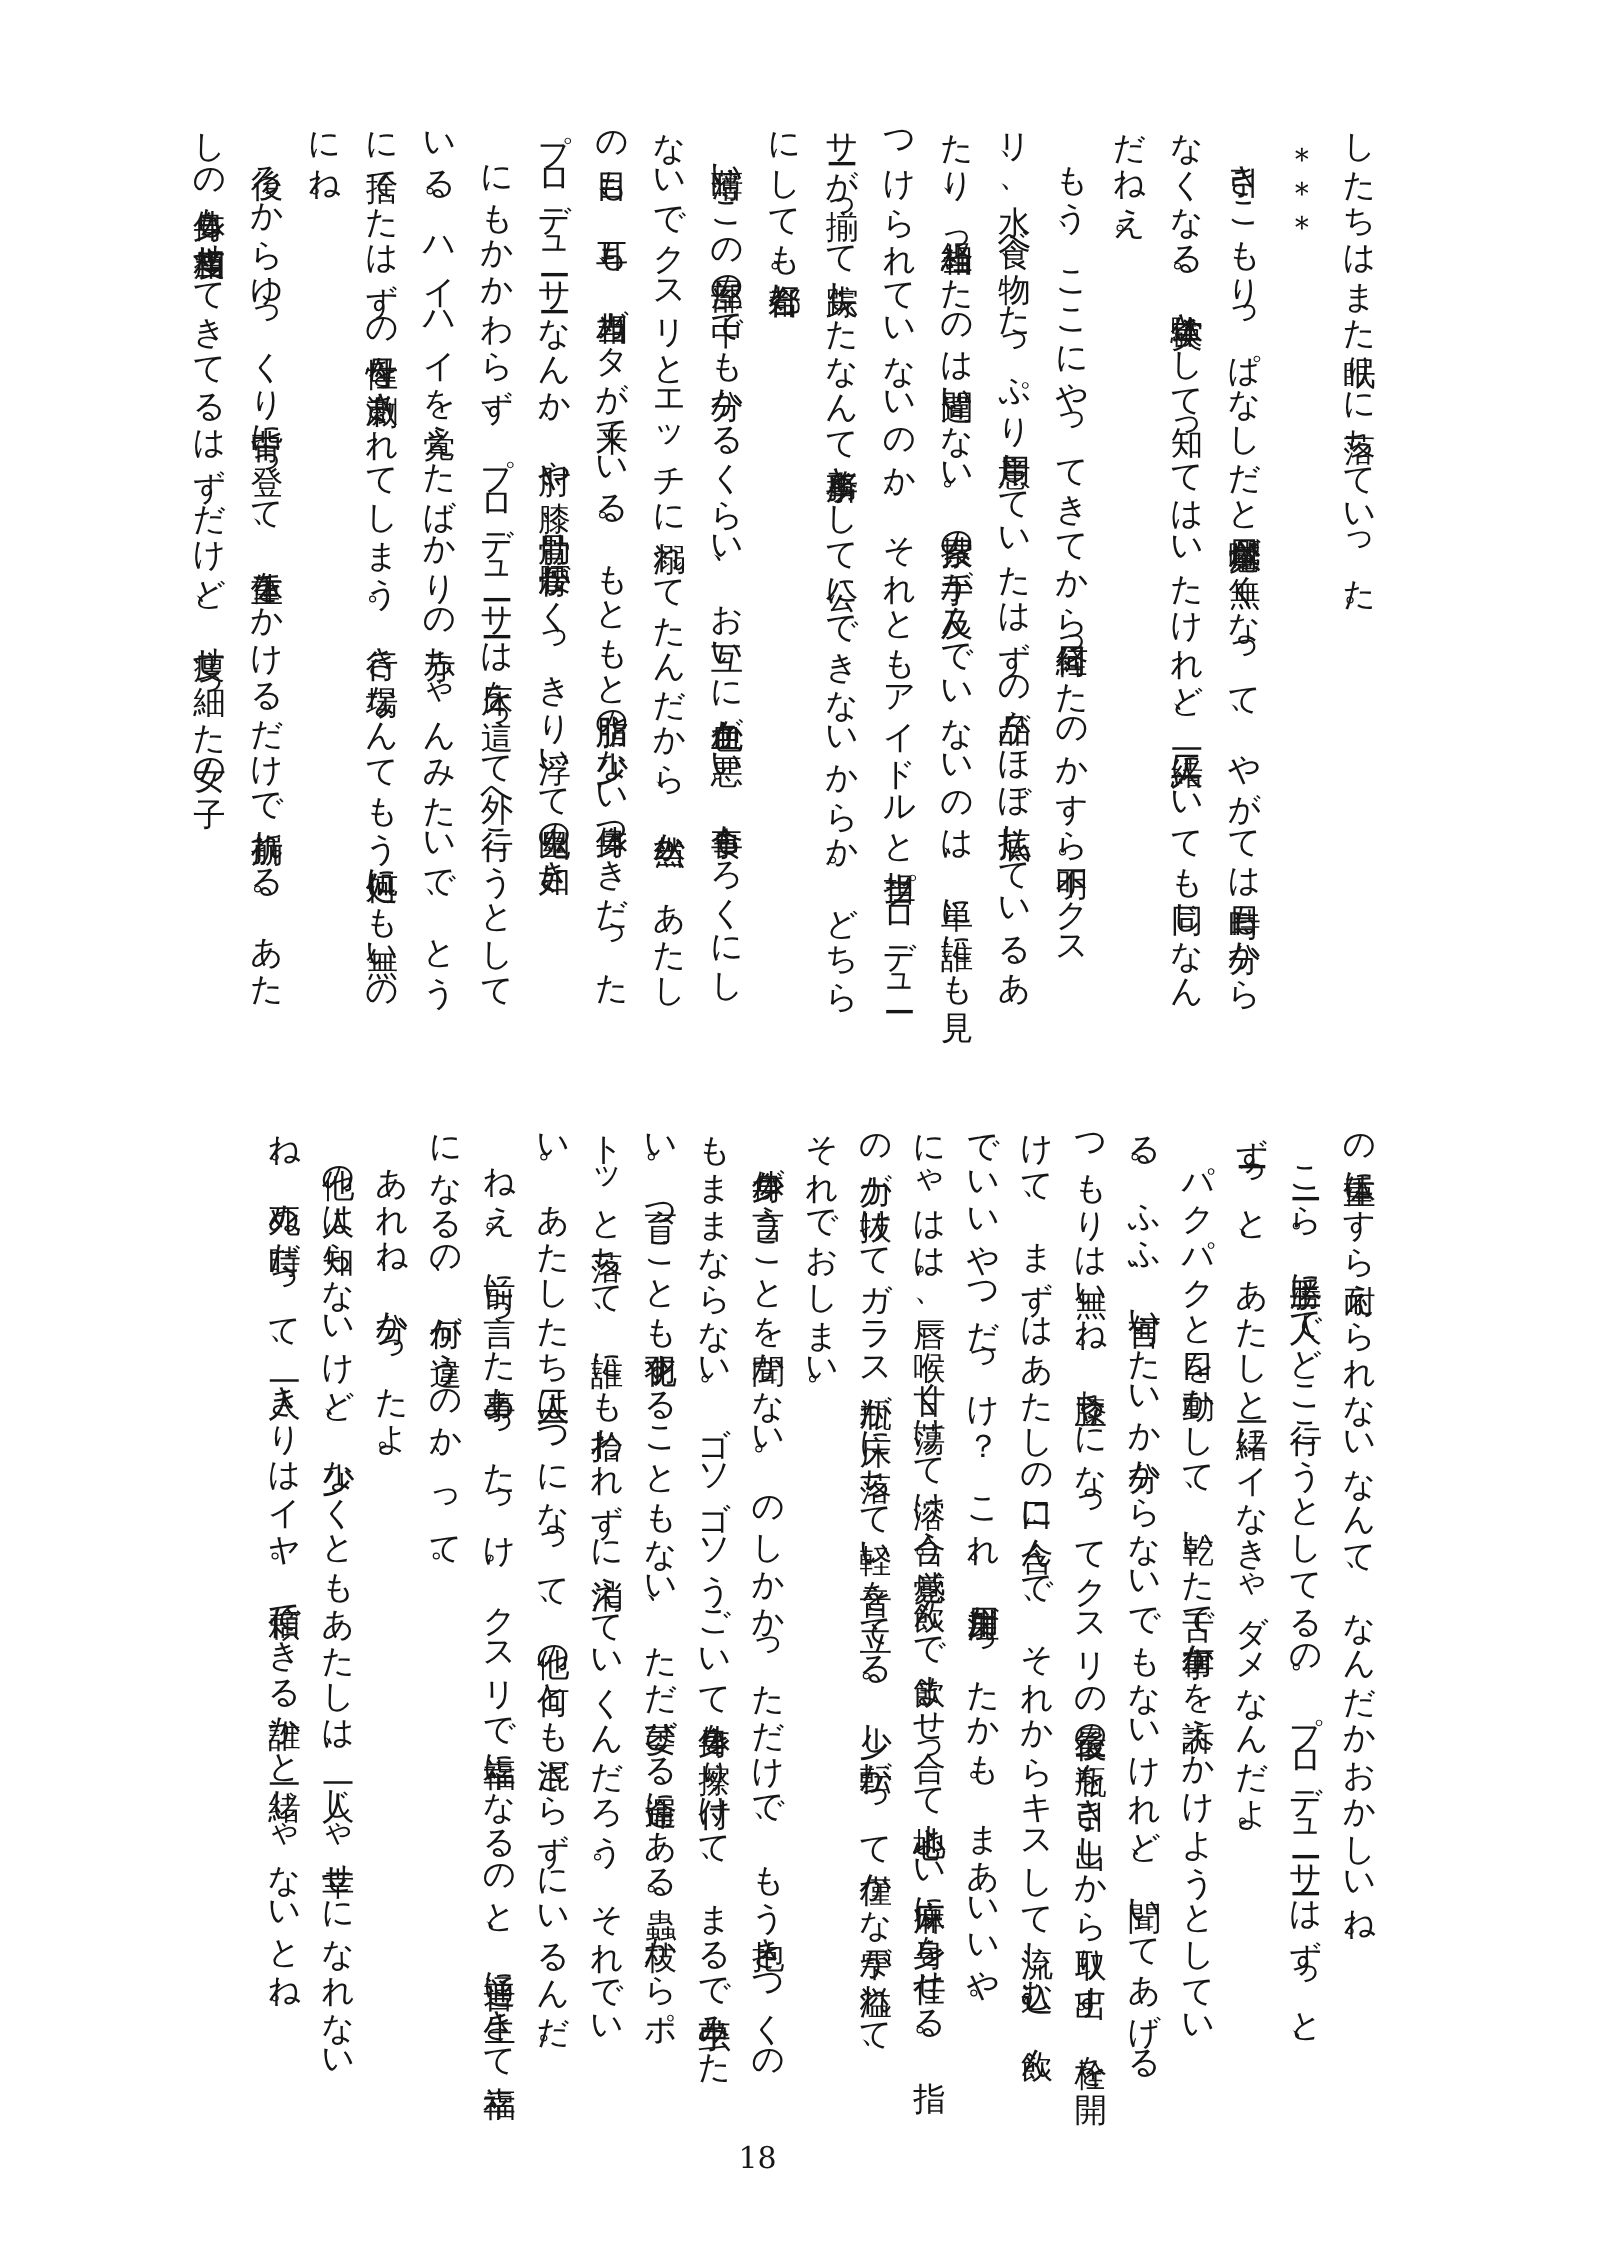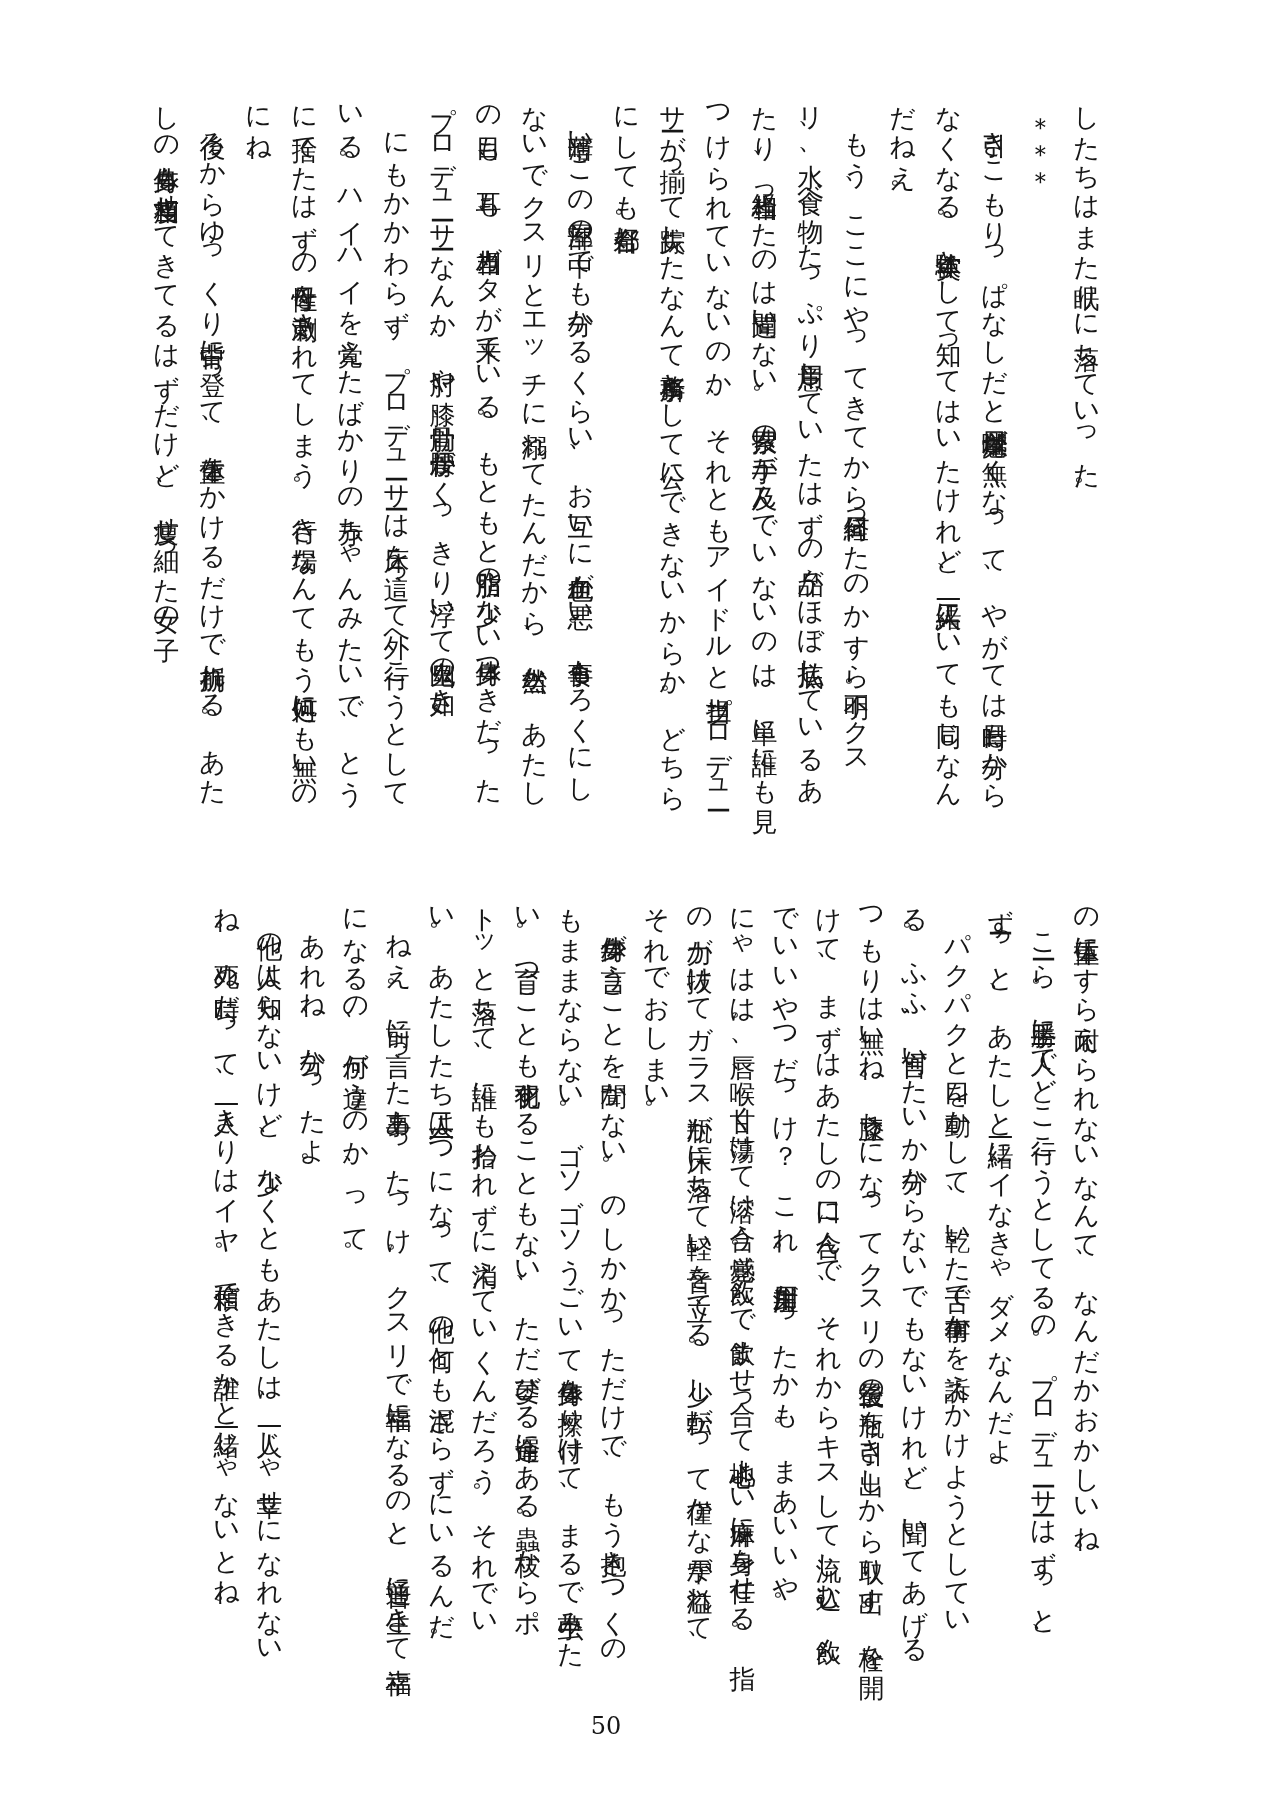--- a/index.html
+++ b/index.html
@@ -86,15 +86,15 @@
   <div class="vblock block-bottom">
     <p class="noindent">の体重にすら耐えられないなんて、なんだかおかしいね。</p>
     <p class="indent">こーら。勝手に一人でどこ行こうとしてるの。プロデューサーはずっと、ずーっと、あたしと一緒にイなきゃダメなんだよ。</p>
     <p class="indent">パクパクと口を動かして、乾いた舌で何事かを訴えかけようとしている。ふふ、何言いたいか分からないでもないけれど、聞いてあげるつもりは無いね。膝立ちになってクスリの最後の一瓶を引き出しから取り出す。栓を開けて、まずはあたしの口に含んで、それからキスして流し込む。飲んでいいやつだっけ？　これ。注射用だったかも。まあいいや。にゃはは。唇、喉、甘く蕩けて溶け合う感覚。飲んで飲ませ合って心地よい麻痺に身を任せる。指の力が抜けてガラス瓶が床に落ちて軽い音を立てる。少し転がって僅かな雫が溢れて、それでおしまい。</p>
     <p class="indent">身体が言うことを聞かない。のしかかっただけで、もう抱きつくのもままならない。ゴソゴソうごいて身体を擦り付けて、まるで芋虫みたい。育つことも羽化することもない、ただ萎びる運命にある蟲。枝からポトッと落ちて、誰にも拾われずに消えていくんだろう。それでいい。あたしたち二人は一つになって、他の何とも混ざらずにいるんだ。</p>
     <p class="indent">ねえ。前に言った事あったっけ。クスリで幸福になるのと、普通に生きて幸福になるの、何が違うのか、って。</p>
     <p class="indent">あれね、分かったよ。</p>
     <p class="indent">他の人は知らないけど、少なくともあたしは、一人じゃ幸せになれないね。死ぬ時だって、一人きりはイヤ。信頼できる誰かと一緒じゃないとね。</p>
   </div>
 
-  <div class="page-number">50</div>
+  <div class="page-number">18</div>
 
 </div>
 
 </body></html>

